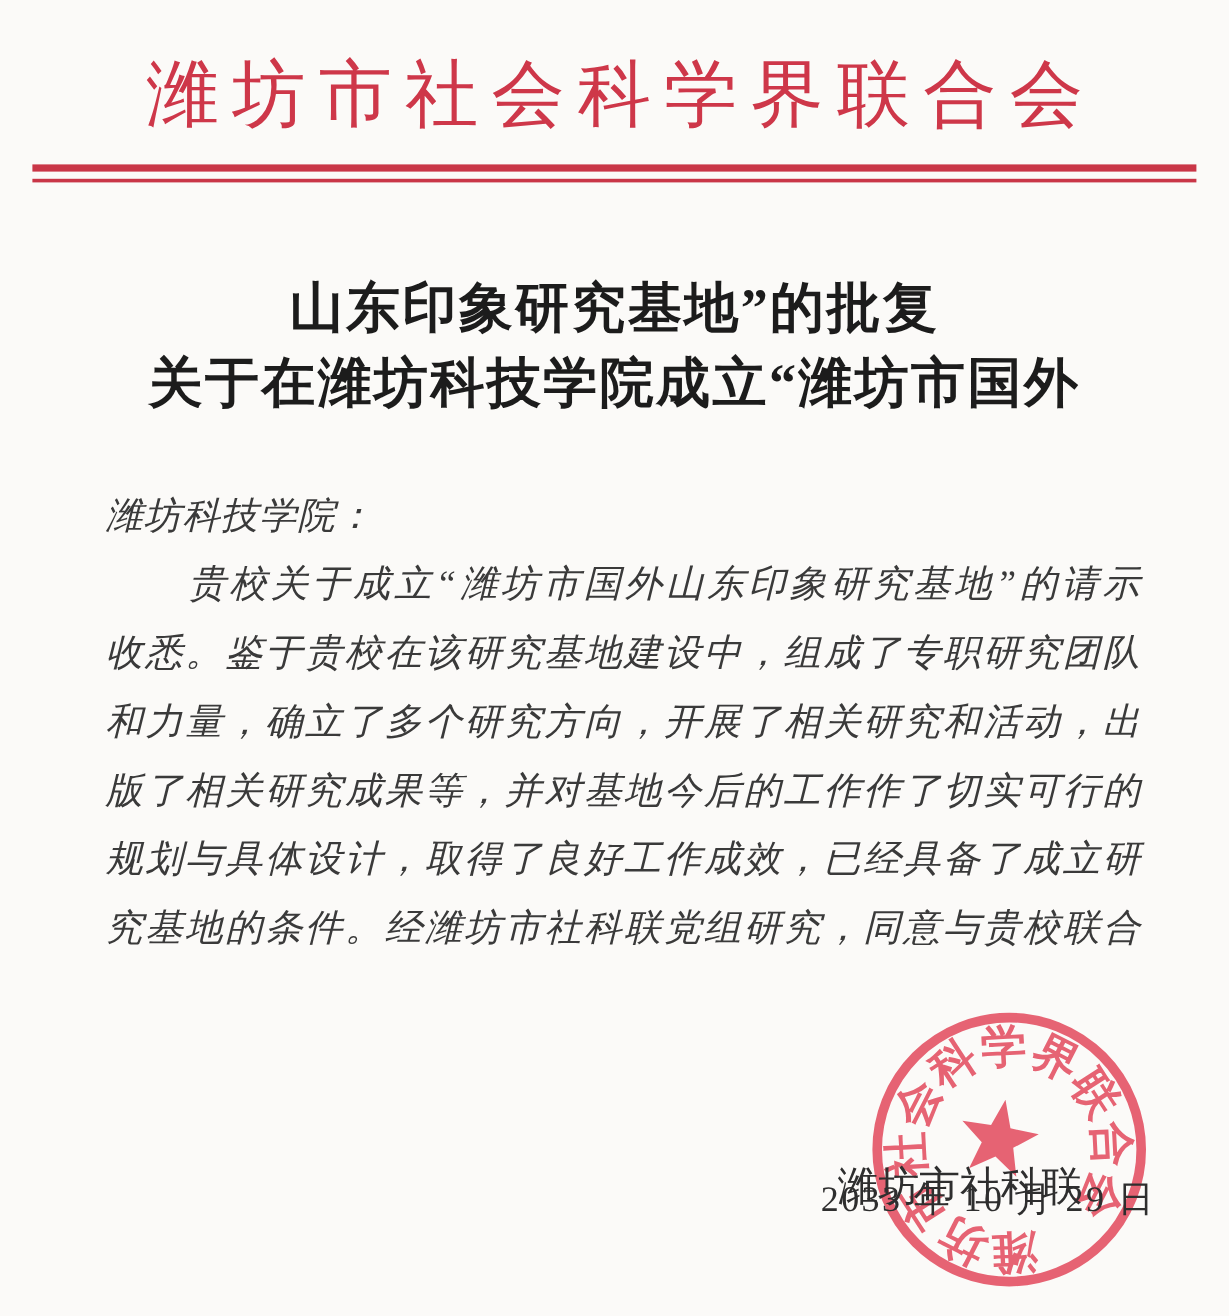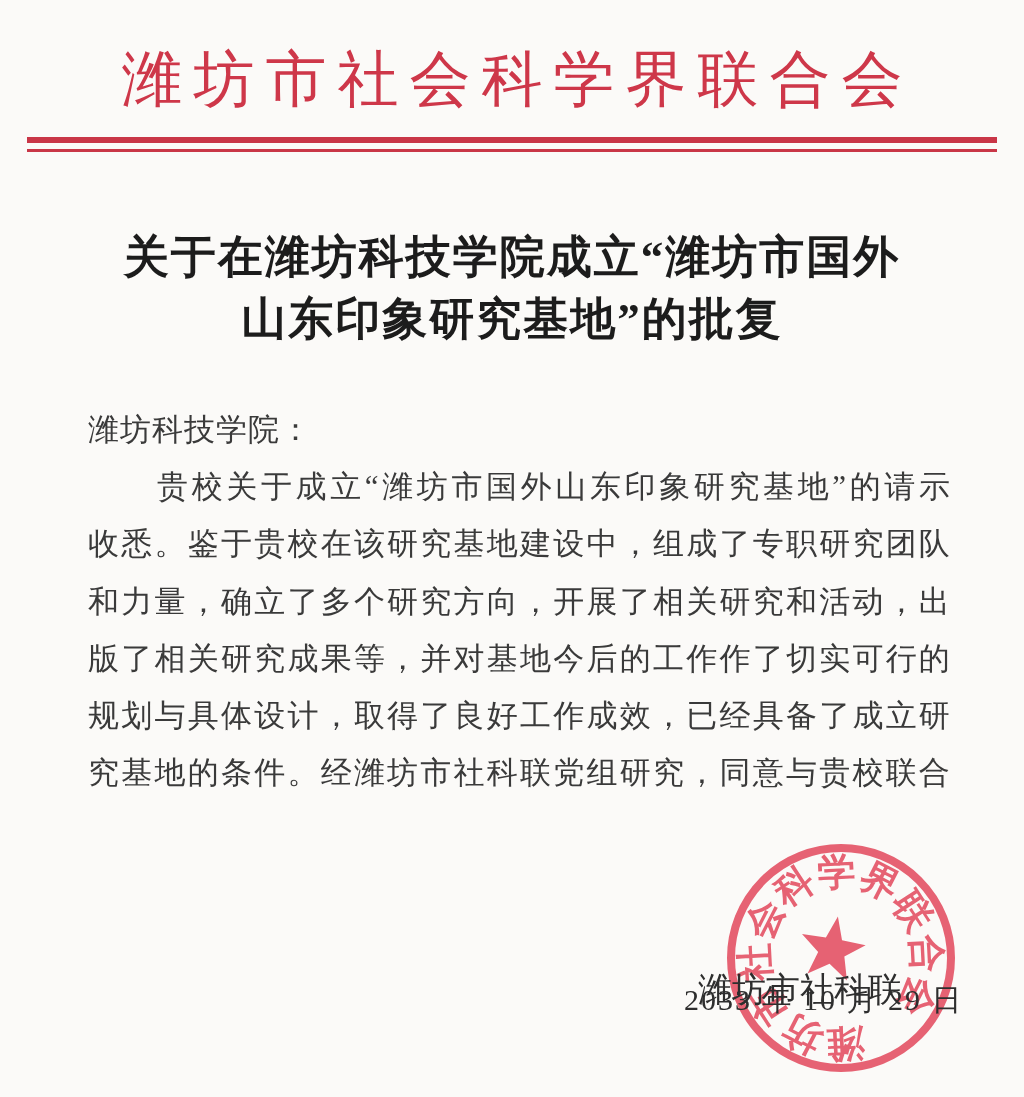--- a/index.html
+++ b/index.html
@@ -27,21 +27,21 @@
   .rule-thin{top:149px;height:3px;}
   .doc-title{
     position:absolute;top:226px;left:0;width:1024px;
     text-align:center;color:var(--title-text);
     font-size:45px;font-weight:bold;line-height:62px;letter-spacing:2px;
   }
   .body-block{
     position:absolute;top:401px;left:88px;width:862px;
     color:var(--body-text);font-size:31px;
   }
-  .b-line{height:57.2px;line-height:57.2px;white-space:nowrap;}
+  .b-line{height:57.2px;line-height:57.2px;white-space:nowrap;font-style:italic;}
   .p-line.justify{display:flex;justify-content:space-between;}
   .p-line.indent{padding-left:69px;}
   .p-line.last{letter-spacing:2.5px;}
   .salutation{letter-spacing:1px;}
   .seal{
     position:absolute;left:706px;top:823px;width:270px;height:270px;
     color:var(--seal-red);
   }
   .seal svg{display:block;}
   .sig-name{
@@ -55,22 +55,22 @@
 </style>
 </head>
 <body>
 
 <div class="letterhead">潍坊市社会科学界联合会</div>
 
 <div class="rule rule-thick"></div>
 <div class="rule rule-thin"></div>
 
 <div class="doc-title">
+  <div>山东印象研究基地”的批复</div>
   <div>关于在潍坊科技学院成立“潍坊市国外</div>
-  <div>山东印象研究基地”的批复</div>
 </div>
 
 <div class="body-block">
   <div class="b-line salutation">潍坊科技学院：</div>
   <div class="b-line p-line justify indent">
       <span>贵</span>
       <span>校</span>
       <span>关</span>
       <span>于</span>
       <span>成</span>

